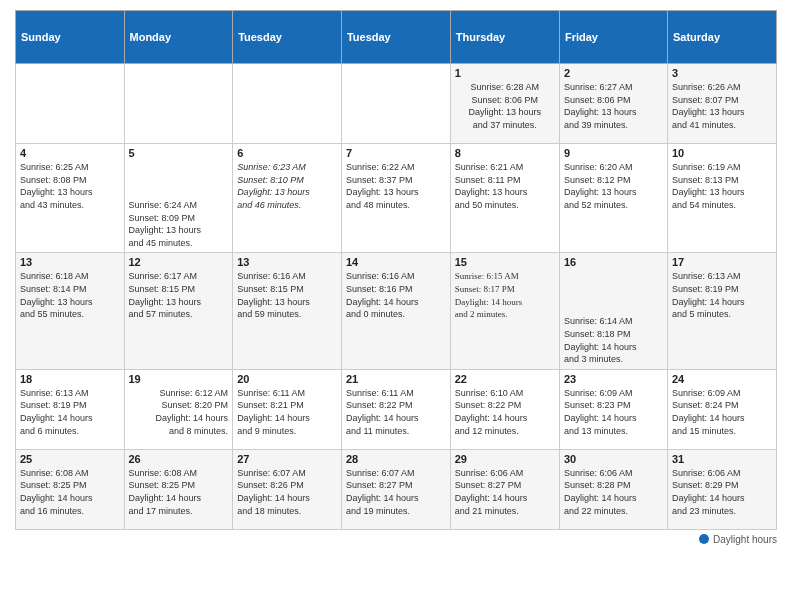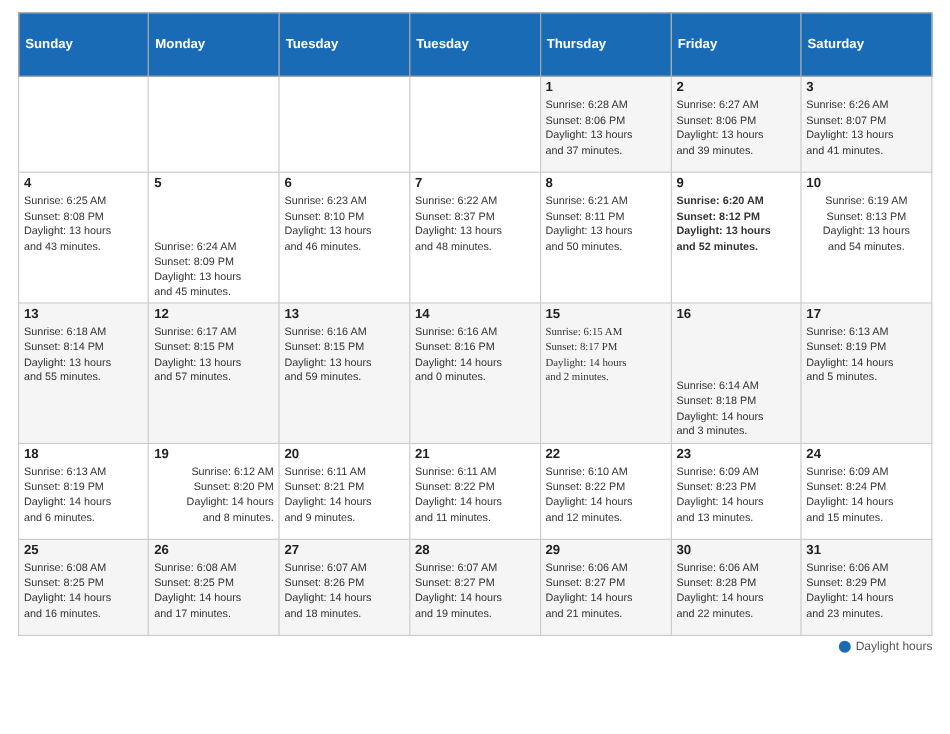--- a/index.html
+++ b/index.html
@@ -71,21 +71,21 @@
         </tr>
     </thead>
     <tbody id="calendar-body">
     <tr>
           <td class="empty-cell"></td>
           <td class="empty-cell"></td>
           <td class="empty-cell"></td>
           <td class="empty-cell"></td>
           <td>
             <div class="day-num">1</div>
-            <div class="day-info" style="white-space: pre-line;">Sunrise: 6:28 AM
+            <div class="day-info" style="white-space: pre-line; text-align: center;">Sunrise: 6:28 AM
 Sunset: 8:06 PM
 Daylight: 13 hours
 and 37 minutes.</div>
           </td>
           <td>
             <div class="day-num">2</div>
             <div class="day-info" style="white-space: pre-line;">Sunrise: 6:27 AM
 Sunset: 8:06 PM
 Daylight: 13 hours
 and 39 minutes.</div>
@@ -108,49 +108,49 @@
           </td>
           <td>
             <div class="day-num">5</div>
             <div class="day-info" style="white-space: pre-line; margin-top: 40px;">Sunrise: 6:24 AM
 Sunset: 8:09 PM
 Daylight: 13 hours
 and 45 minutes.</div>
           </td>
           <td>
             <div class="day-num">6</div>
-            <div class="day-info" style="white-space: pre-line;">Sunrise: 6:23 AM
+            <div class="day-info" style="white-space: pre-line; font-style: italic;">Sunrise: 6:23 AM
 Sunset: 8:10 PM
 Daylight: 13 hours
 and 46 minutes.</div>
           </td>
           <td>
             <div class="day-num">7</div>
             <div class="day-info" style="white-space: pre-line;">Sunrise: 6:22 AM
 Sunset: 8:37 PM
 Daylight: 13 hours
 and 48 minutes.</div>
           </td>
           <td>
             <div class="day-num">8</div>
             <div class="day-info" style="white-space: pre-line;">Sunrise: 6:21 AM
 Sunset: 8:11 PM
 Daylight: 13 hours
 and 50 minutes.</div>
           </td>
           <td>
             <div class="day-num">9</div>
-            <div class="day-info" style="white-space: pre-line; font-weight: bold;">Sunrise: 6:20 AM
+            <div class="day-info" style="white-space: pre-line;">Sunrise: 6:20 AM
 Sunset: 8:12 PM
 Daylight: 13 hours
 and 52 minutes.</div>
           </td>
           <td>
             <div class="day-num">10</div>
-            <div class="day-info" style="white-space: pre-line; text-align: center;">Sunrise: 6:19 AM
+            <div class="day-info" style="white-space: pre-line;">Sunrise: 6:19 AM
 Sunset: 8:13 PM
 Daylight: 13 hours
 and 54 minutes.</div>
           </td>
         </tr>
         <tr>
           <td>
             <div class="day-num">13</div>
             <div class="day-info" style="white-space: pre-line;">Sunrise: 6:18 AM
 Sunset: 8:14 PM

